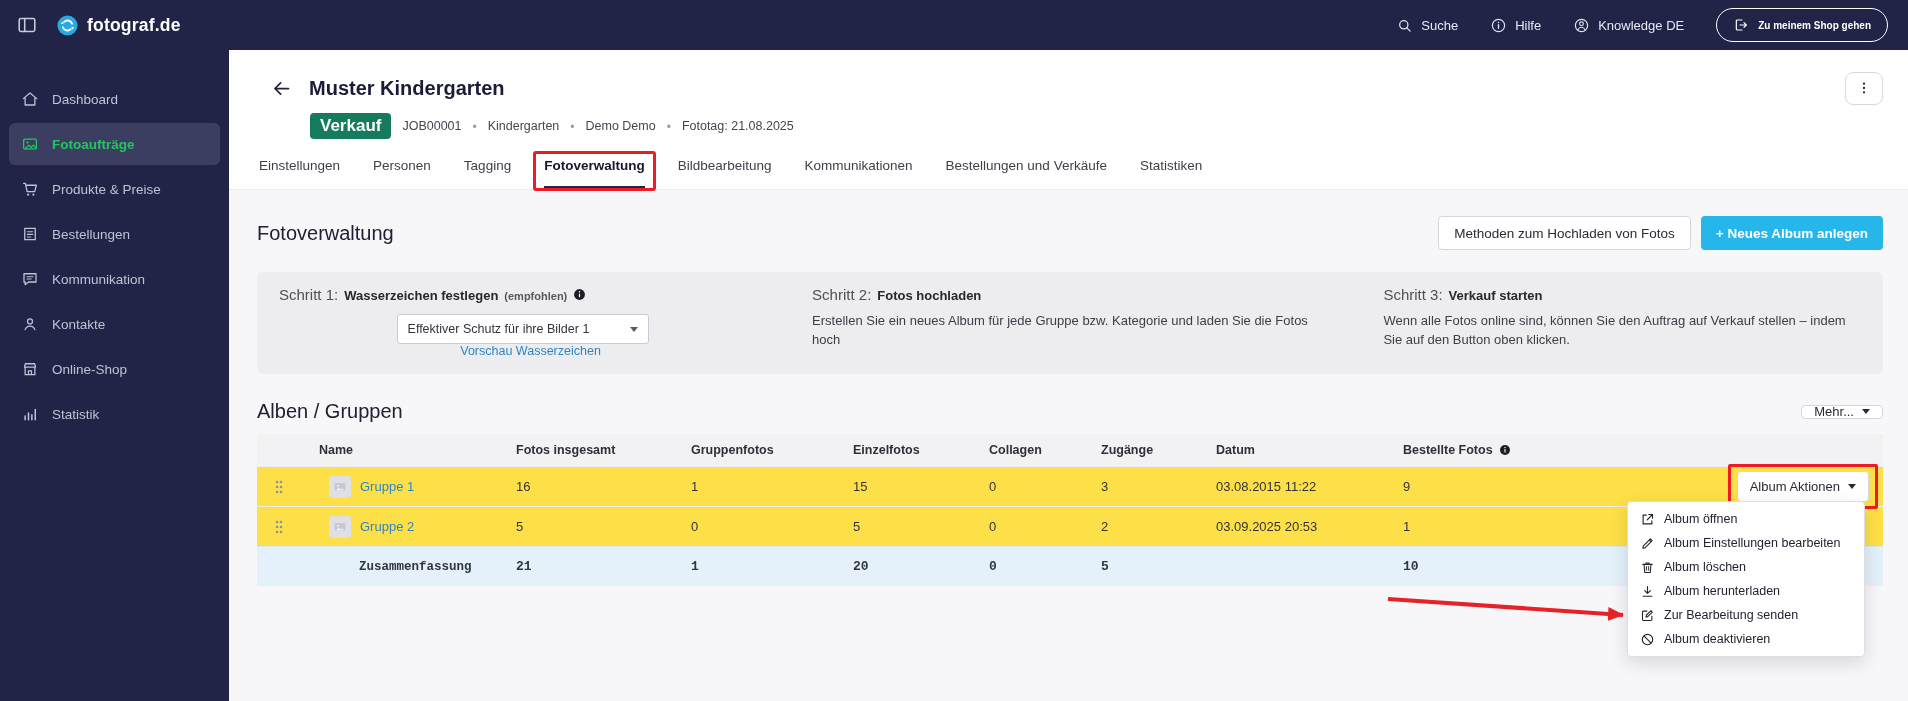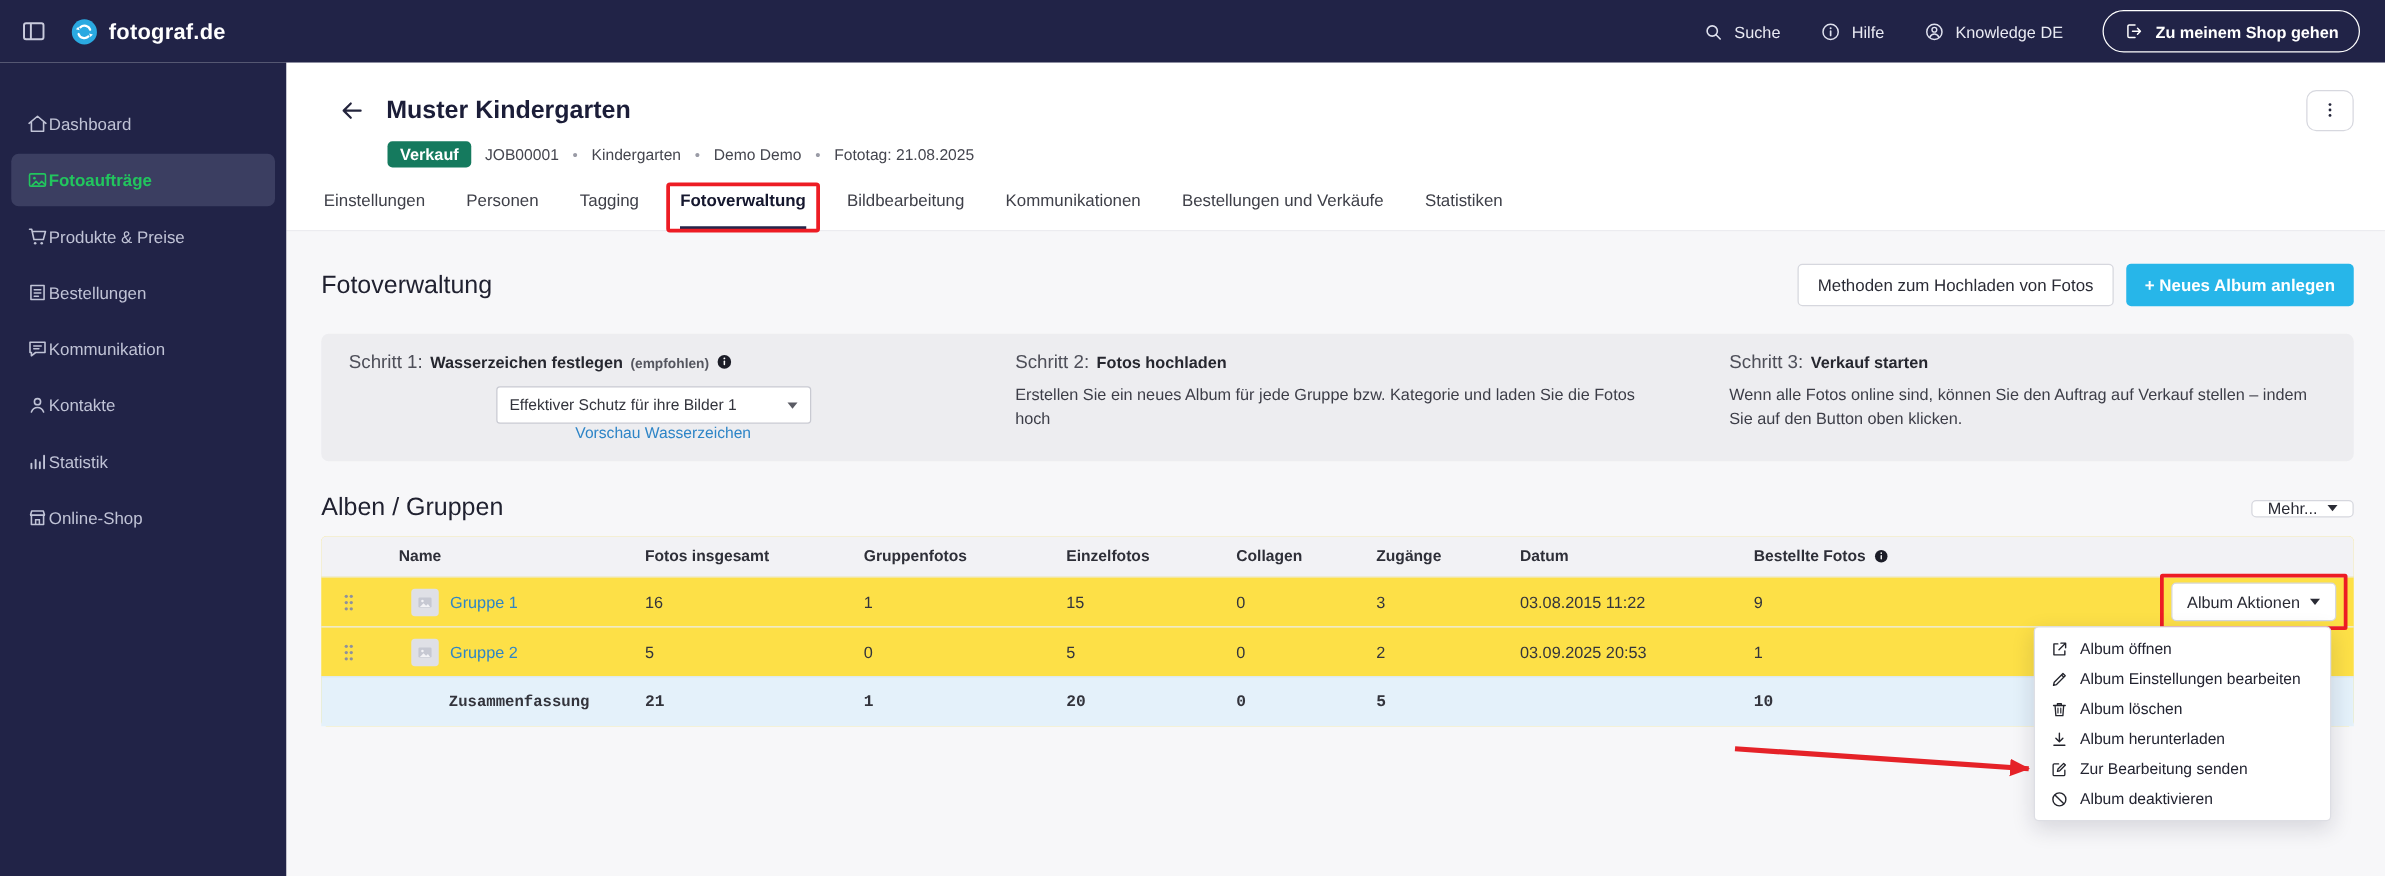--- a/index.html
+++ b/index.html
@@ -22,32 +22,32 @@
   }
   .tb-toggle { color:#c9cbdd; width:22px; height:22px; margin-right:18px; cursor:pointer; }
   .brand { display:flex; align-items:center; gap:8px; cursor:pointer; }
   .brand-text { color:#ffffff; font-size:17.5px; font-weight:700; letter-spacing:.2px; }
   .tb-right { margin-left:auto; display:flex; align-items:center; gap:32px; }
   .tb-item { display:flex; align-items:center; gap:8px; color:#e9eaf3; font-size:13px; cursor:pointer; }
   .tb-item svg { width:17px; height:17px; color:#dfe1ee; }
   .shop-btn {
     display:flex; align-items:center; gap:9px; height:34px; padding:0 16px;
     background:transparent; border:1.5px solid #ffffff; border-radius:18px;
-    color:#ffffff; font-size:13px; font-weight:600; cursor:pointer;
+    color:#ffffff; font-size:10px; font-weight:600; cursor:pointer;
     font-family:"Liberation Sans", sans-serif;
   }
   .shop-btn svg { width:16px; height:16px; }
 
   
   .sidebar {
     position:absolute; left:0; top:50px; bottom:0; width:229px;
     background:#212347; padding-top:28px; z-index:10;
   }
   .side-item {
-    display:flex; align-items:center; height:42px;
+    display:flex; align-items:center; gap:13px; height:42px;
     margin:0 9px 3px; padding:0 12px; border-radius:6px;
     color:#c0c3d6; font-size:13.5px; cursor:pointer;
   }
   .side-item svg { width:18px; height:18px; flex:none; }
   .side-item.active { background:#3b3e61; color:#22c55e; font-weight:600;text-align:center; }
 
   
   .main {
     position:absolute; left:229px; top:50px; right:0; bottom:0;
     padding:0 25px 0 28px; background:#f7f7f9;
@@ -62,21 +62,21 @@
   h1 { font-size:20px; font-weight:700; color:#1b1d38; }
   .kebab {
     margin-left:auto; width:38px; height:33px; background:#fff;
     border:1px solid #d7d8df; border-radius:8px; display:flex;
     align-items:center; justify-content:center; cursor:pointer;
   }
   .kebab svg { width:16px; height:16px; fill:#23243a; }
 
   .meta { display:flex; align-items:center; gap:11px; margin-top:7px; padding-left:53px; }
   .badge {
-    background:#157a5e; color:#fff; font-size:13px; font-weight:700;
+    background:#157a5e; color:#fff; font-size:17px; font-weight:700;
     padding:3px 10px; border-radius:4px;
   }
   .meta-t { font-size:12.5px; color:#45464f; }
   .dot::before { content:"•"; color:#9a9ba6; font-size:12px; }
 
   .tabs { display:flex; gap:33px; margin-top:19px; padding-left:2px; }
   .tab {
     position:relative; font-size:13.5px; color:#3f4049;
     padding-bottom:13px; cursor:pointer; white-space:nowrap;
   }
@@ -266,30 +266,30 @@
   </div>
   <div class="side-item">
     <svg viewBox="0 0 24 24">
         <circle cx="12" cy="8.5" r="3.3" fill="none" stroke="currentColor" stroke-width="1.7"></circle>
         <path d="M5.5 19.5c1.3-3.4 3.8-4.8 6.5-4.8s5.2 1.4 6.5 4.8" fill="none" stroke="currentColor" stroke-width="1.7" stroke-linecap="round"></path>
       </svg>
     <span>Kontakte</span>
   </div>
   <div class="side-item">
     <svg viewBox="0 0 24 24">
-        <path d="M5.5 19.5v-5M10 19.5v-9M14.5 19.5v-6.5M19 19.5V6" stroke="currentColor" stroke-width="2" stroke-linecap="round" fill="none"></path>
-      </svg>
-    <span>Statistik</span>
-  </div>
-  <div class="side-item">
-    <svg viewBox="0 0 24 24">
         <path d="M4.5 9.5 5.8 5h12.4l1.3 4.5M4 9.5h16M5.5 9.5V19.5h13V9.5" fill="none" stroke="currentColor" stroke-width="1.7" stroke-linejoin="round"></path>
         <path d="M10 19.5v-5h4v5" fill="none" stroke="currentColor" stroke-width="1.6"></path>
       </svg>
     <span>Online-Shop</span>
+  </div>
+  <div class="side-item">
+    <svg viewBox="0 0 24 24">
+        <path d="M5.5 19.5v-5M10 19.5v-9M14.5 19.5v-6.5M19 19.5V6" stroke="currentColor" stroke-width="2" stroke-linecap="round" fill="none"></path>
+      </svg>
+    <span>Statistik</span>
   </div>
 </nav>
 
 <main class="main">
 
   <div class="header-zone">
     <div class="page-head">
       <span class="back">
         <svg viewBox="0 0 24 24">
             <path d="M20 12H4.5M11 5.5 4.5 12l6.5 6.5" fill="none" stroke="currentColor" stroke-width="2" stroke-linecap="round" stroke-linejoin="round"></path>

